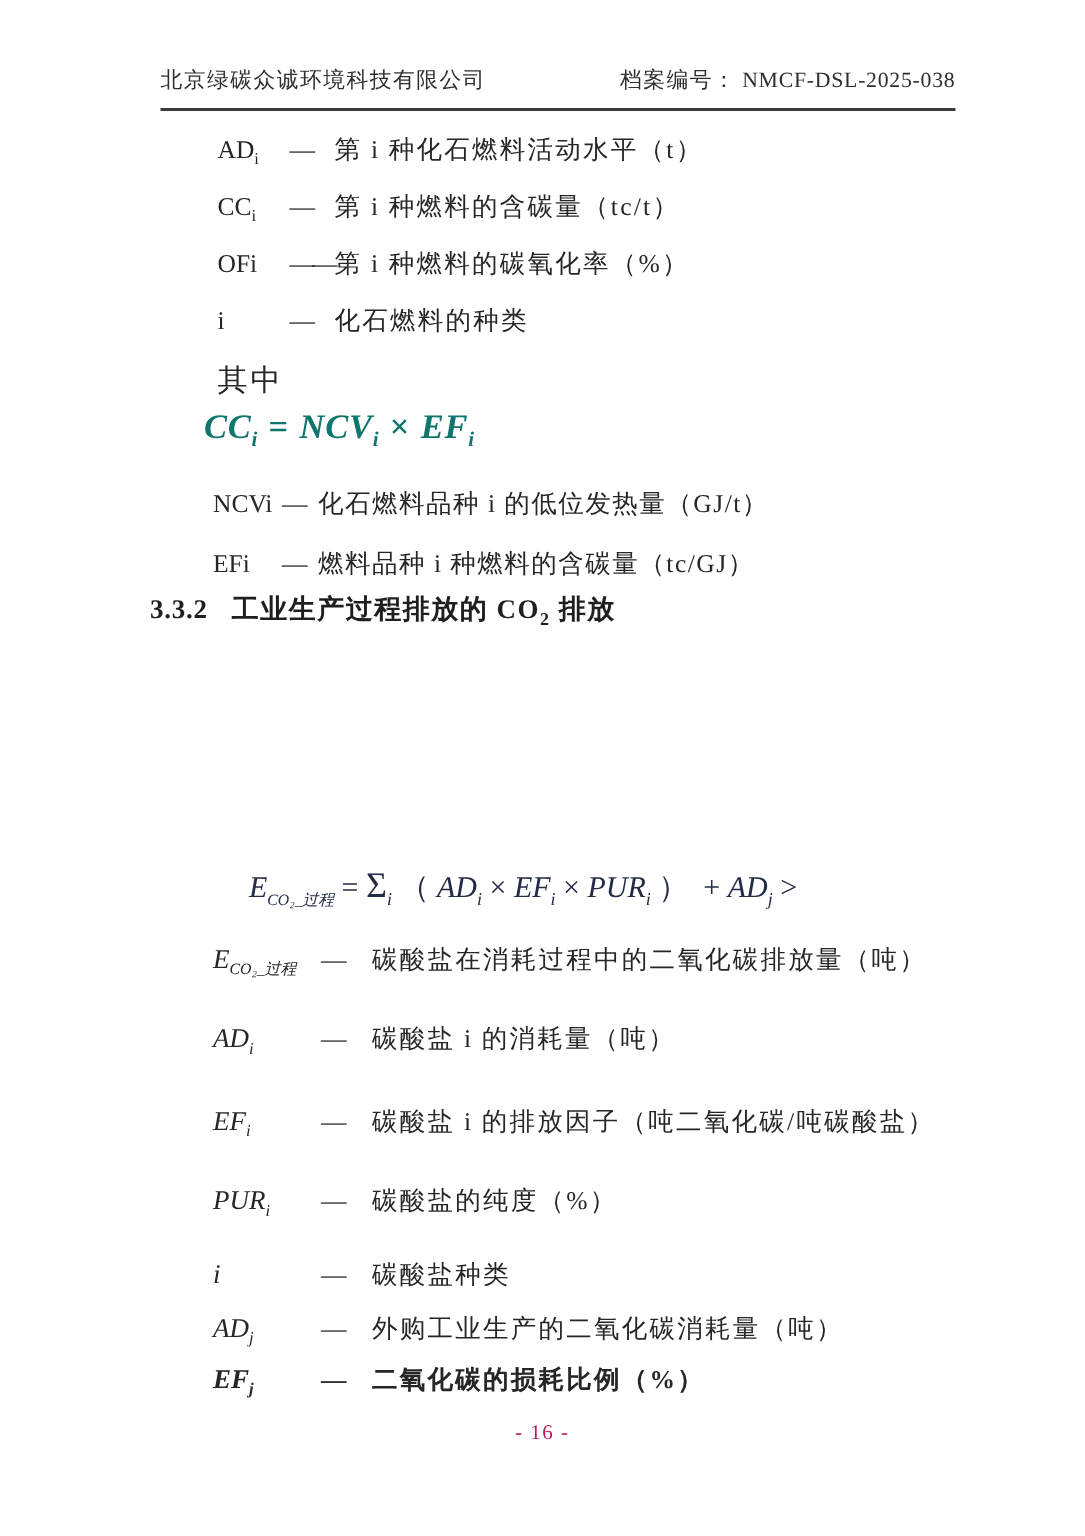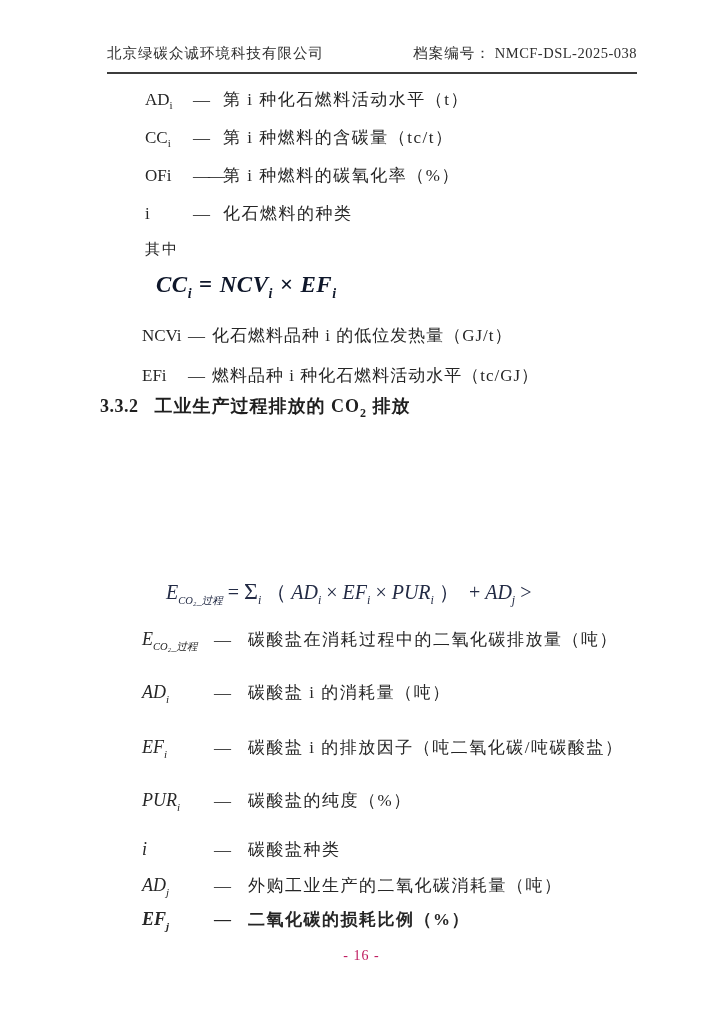--- a/index.html
+++ b/index.html
@@ -20,26 +20,26 @@
   }
   .hdr .num{margin-left:4px;letter-spacing:0.5px;}
   
   .defs1{position:absolute;left:110px;top:88px;width:520px;}
   .defs1 .drow{display:flex;align-items:baseline;height:38px;font-size:17px;}
   .defs1 .sym{margin-left:35px;width:48px;flex:none;}
   .defs1 .dash{width:30px;flex:none;white-space:nowrap;letter-spacing:-2px;}
   .defs1 .desc{letter-spacing:1.5px;white-space:nowrap;}
   sub{font-size:11px;}
   
-  .where{position:absolute;left:145px;top:240px;font-size:15px;letter-spacing:2px;}
+  .where{position:absolute;left:145px;top:240px;font-size:20px;letter-spacing:2px;}
   
   .formula-cc{
-    position:absolute;left:156px;top:272px;
+    position:absolute;left:136px;top:272px;
     font-size:23px;font-style:italic;font-weight:bold;
-    color:#0f172a;letter-spacing:0.5px;
+    color:#0f766e;letter-spacing:0.5px;
   }
   .formula-cc sub{font-size:14px;}
   .formula-cc .fop{margin:0 7px;font-style:normal;}
   
   .defs2{position:absolute;left:110px;top:316px;width:520px;}
   .defs2 .drow{display:flex;align-items:baseline;height:40px;font-size:17px;}
   .defs2 .sym{margin-left:32px;width:46px;flex:none;margin-top:10px;}
   .defs2 .dash{width:24px;flex:none;letter-spacing:-2px;}
   .defs2 .desc{letter-spacing:1px;white-space:nowrap;}
   
@@ -124,21 +124,21 @@
 
   <div class="defs2">
     <div class="drow">
       <span class="sym">NCVi</span>
       <span class="dash">—</span>
       <span class="desc">化石燃料品种 i 的低位发热量（GJ/t）</span>
     </div>
     <div class="drow">
       <span class="sym">EFi</span>
       <span class="dash">—</span>
-      <span class="desc">燃料品种 i 种化石燃料活动水平（tc/GJ）</span>
+      <span class="desc">燃料品种 i 种燃料的含碳量（tc/GJ）</span>
     </div>
   </div>
 
   <div class="heading">
     <span class="hnum">3.3.2</span><span><span>工业生产过程排放的 CO</span><sub>2</sub><span> 排放</span></span>
   </div>
 
 
   <div class="formula-e">
     <span><span>E</span><sub class="esub">CO₂_过程</sub></span>

